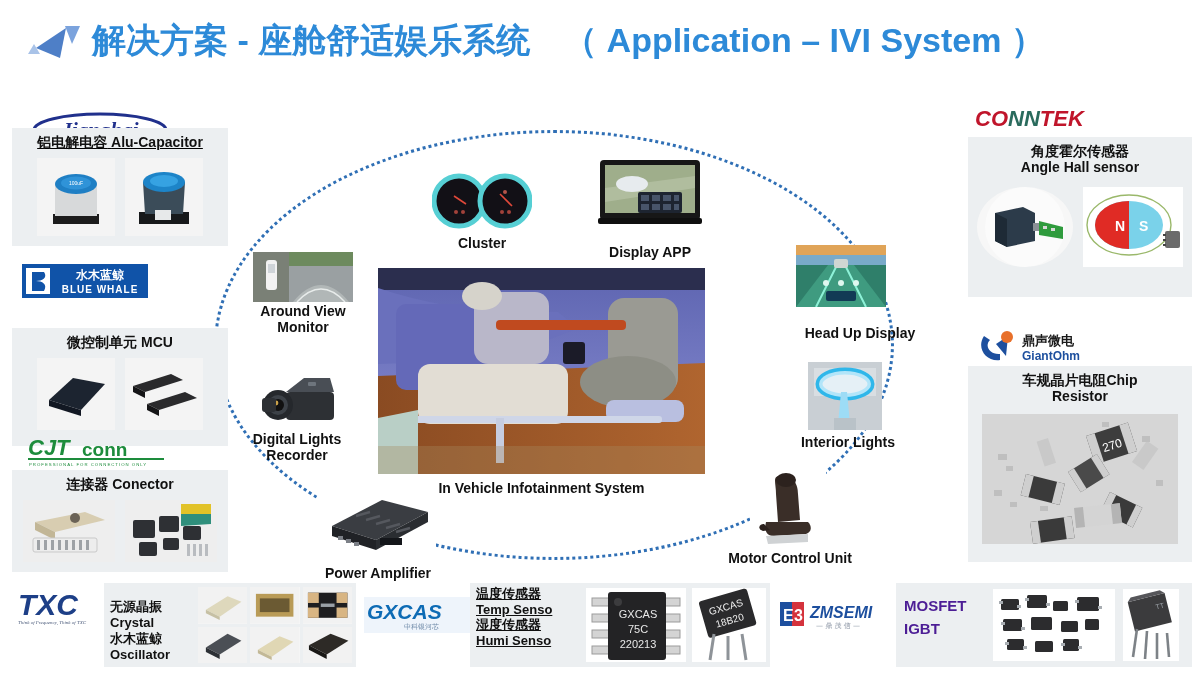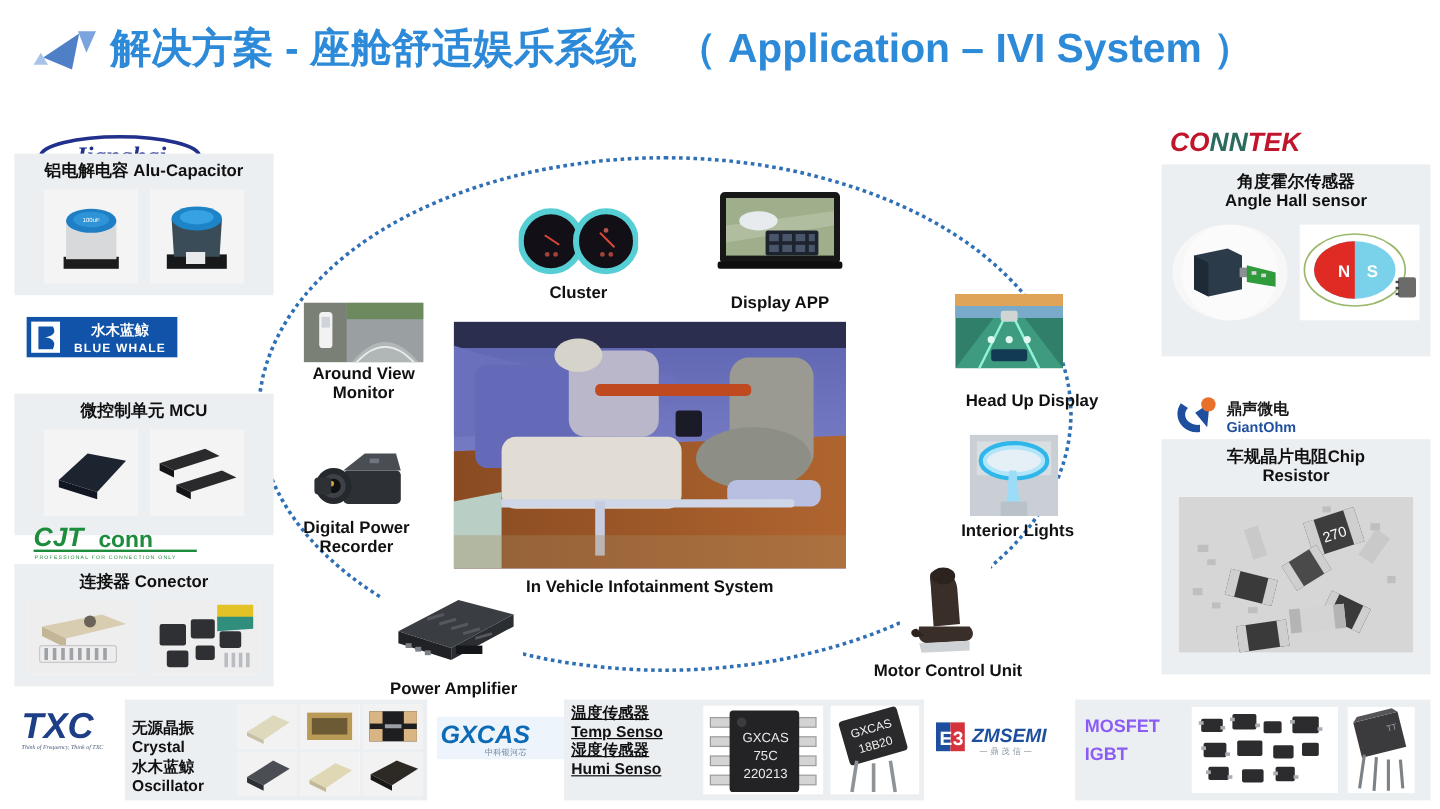--- a/index.html
+++ b/index.html
@@ -207,21 +207,21 @@
       <path d="M34,20 L52,6 L78,6 L82,20 Z" fill="#494e55"></path>
       <rect x="56" y="10" width="8" height="4" rx="1" fill="#6e757d"></rect>
       <circle cx="26" cy="33" r="15" fill="#25282c"></circle>
       <circle cx="26" cy="33" r="10" fill="#3d4248"></circle>
       <circle cx="26" cy="33" r="6" fill="#111"></circle>
       <circle cx="24" cy="31" r="2.4" fill="#caa24a"></circle>
       <rect x="10" y="26" width="14" height="14" rx="3" fill="#2d3034"></rect>
     </svg>
   </div>
   <div class="caption" style="left:232px; top:431px; width:130px;">
-    <div>Digital Power</div>
+    <div>Digital Lights</div>
     <div>Recorder</div>
   </div>
 
   <div class="node-img" style="left:318px; top:490px; width:118px; height:62px;">
     <svg width="118" height="62" viewBox="0 0 118 62">
       <rect width="118" height="62" fill="#ffffff"></rect>
       <path d="M14,36 L64,10 L110,22 L58,50 Z" fill="#3a3d42"></path>
       <path d="M14,36 L14,46 L58,60 L58,50 Z" fill="#202226"></path>
       <path d="M58,50 L58,60 L110,32 L110,22 Z" fill="#2a2d31"></path>
       <g stroke="#55585e" stroke-width="2.5">
@@ -240,21 +240,21 @@
     </svg>
   </div>
   <div class="caption" style="left:298px; top:565px; width:160px;">Power Amplifier</div>
 
   <div class="brand" style="left:26px; top:86px; width:160px; height:36px;margin-top:26px;">
     <svg width="160" height="36" viewBox="0 0 160 36">
       <ellipse cx="74" cy="18" rx="66" ry="16" fill="none" stroke="#20308c" stroke-width="3"></ellipse>
       <text x="74" y="25" font-family="Liberation Serif, serif" font-style="italic" font-weight="bold" font-size="21" fill="#20308c" text-anchor="middle">Jianghai</text>
     </svg>
   </div>
-  <div class="panel" style="left:12px; top:128px; width:216px; height:118px;">
+  <div class="panel" style="left:12px; top:128px; width:216px; height:118px;text-decoration:underline;">
     <div class="panel-title">
       <span>铝电解电容</span>
       <span> </span>
       <span>Alu-Capacitor</span>
     </div>
     <div class="thumbs">
       <div class="thumb" style="width:78px;height:78px;">
         <svg width="78" height="78" viewBox="0 0 78 78">
           <rect width="78" height="78" fill="#f4f4f4"></rect>
           <rect x="16" y="56" width="46" height="10" fill="#1c1c1c"></rect>
@@ -609,21 +609,21 @@
       <rect x="0" y="4" width="12" height="24" fill="#1d4f9e"></rect>
       <rect x="12" y="4" width="12" height="24" fill="#d4333d"></rect>
       <text x="3" y="23" font-size="16" font-weight="bold" fill="#ffffff" font-family="Liberation Sans, sans-serif">E</text>
       <text x="14" y="23" font-size="16" font-weight="bold" fill="#ffffff" font-family="Liberation Sans, sans-serif">3</text>
       <text x="30" y="20" font-size="16" font-weight="bold" fill="#1d4f9e" font-style="italic" font-family="Liberation Sans, sans-serif">ZMSEMI</text>
       <text x="36" y="30" font-size="7" fill="#8b95a4" font-family="DejaVu Sans, sans-serif">— 鼎 茂 信 —</text>
     </svg>
   </div>
   <div class="panel" style="left:896px; top:583px; width:296px; height:84px;">
     <div style="display:flex; height:100%;">
-      <div style="width:92px; padding:12px 0 0 8px; font-weight:bold; font-size:15px; line-height:1.5; color:#8b5cf6;">
+      <div style="width:92px; padding:12px 0 0 8px; font-weight:bold; font-size:15px; line-height:1.5; color:#4c1d95;">
         <div>MOSFET</div>
         <div>IGBT</div>
       </div>
       <div style="flex:1; display:flex; gap:8px; padding:5px; align-items:center;">
         <div class="thumb" style="width:122px;height:72px;">
           <svg width="122" height="72" viewBox="0 0 122 72">
             <rect width="122" height="72" fill="#ffffff"></rect>
             <g fill="#2c2c2e">
               <rect x="8" y="10" width="18" height="11" rx="1.5"></rect>
               <rect x="34" y="6" width="20" height="13" rx="1.5"></rect>

